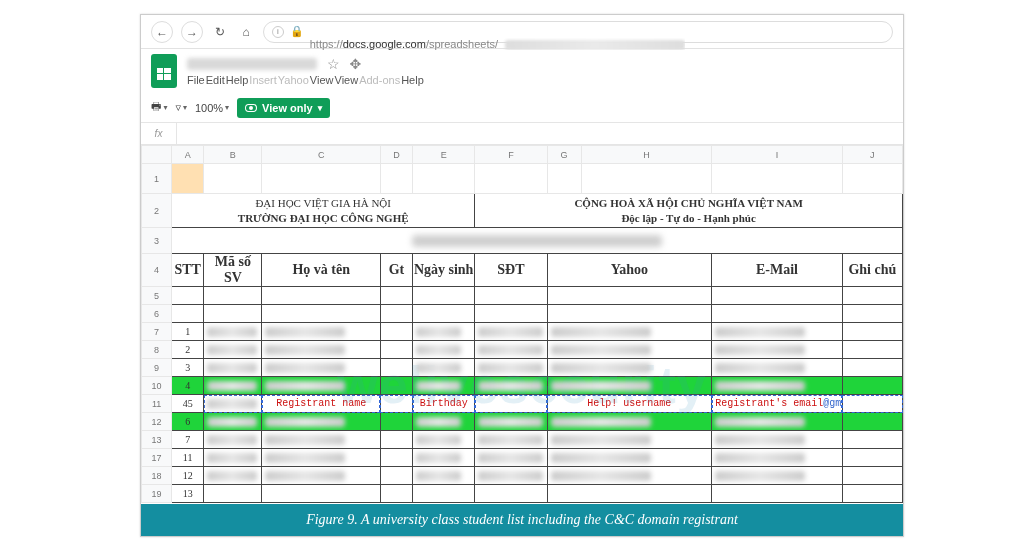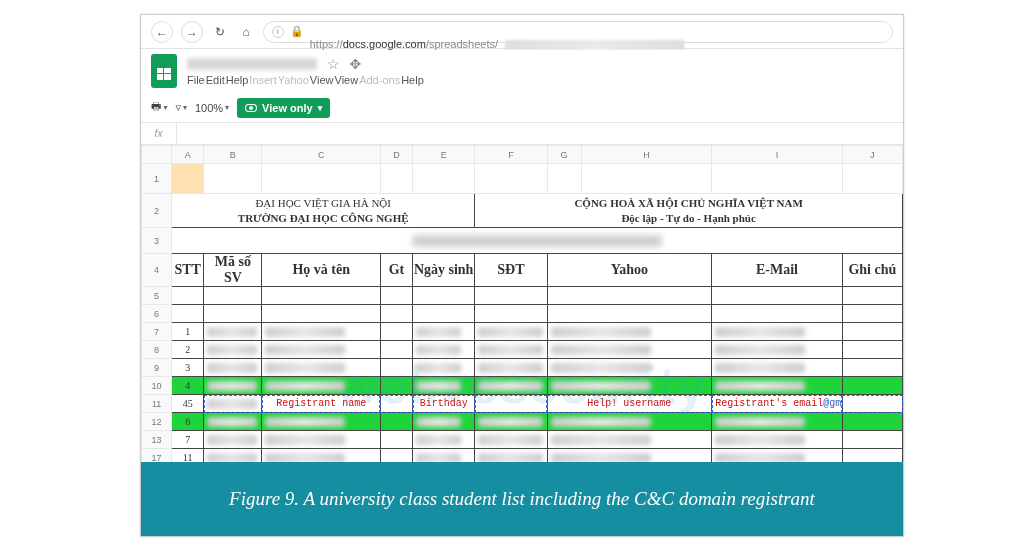--- a/index.html
+++ b/index.html
@@ -60,21 +60,21 @@
   .blur.w1{width:50px}.blur.w2{width:80px}.blur.w3{width:45px}.blur.w4{width:65px}.blur.w5{width:100px}.blur.w6{width:90px}
   .red-note { color: #c11; font-family: Liberation Mono, monospace; font-size: 10px; text-align: center; }
   a.fake-link { color: #3366cc; margin-top: 27px; }
   .dashed { outline: 1px dashed #3367d6; outline-offset: -1px; }
   .sel-cell { background: #ffe0b2 !important; }
   .watermark { position: absolute; top: 210px; left: 0; right: 0; text-align: center; font-size: 52px; font-weight: 600; color: rgba(55,150,190,0.14); letter-spacing: 1px; pointer-events: none; font-family: Arial, sans-serif; }
   .header-block { font-family: "Times New Roman", serif; font-size: 11px; text-align: center; line-height: 1.3; }
   .header-block .line2 { font-weight: bold; }
   .blurred-title { width: 250px; height: 12px; background: #cfcfcf; filter: blur(3px); border-radius: 4px; margin: 0 auto; }
 
-  .caption { position: absolute; left: 0; right: 0; bottom: 0; background: #148ea0; color: #fff; font-style: italic; font-family: Georgia, serif; text-align: center; padding: 26px 8px; font-size: 19px; }
+  .caption { position: absolute; left: 0; right: 0; bottom: 0; background: #148ea0; color: #fff; font-style: italic; font-family: Georgia, serif; text-align: center; padding: 8px 8px; font-size: 14px; }
 
   .arrow-tri { font-size: 8px; vertical-align: middle; color: #666; }
 </style>
 </head>
 <body>
 
 <div class="frame">
 
   <div class="browser-bar">
     <div class="nav-btn">←</div>

